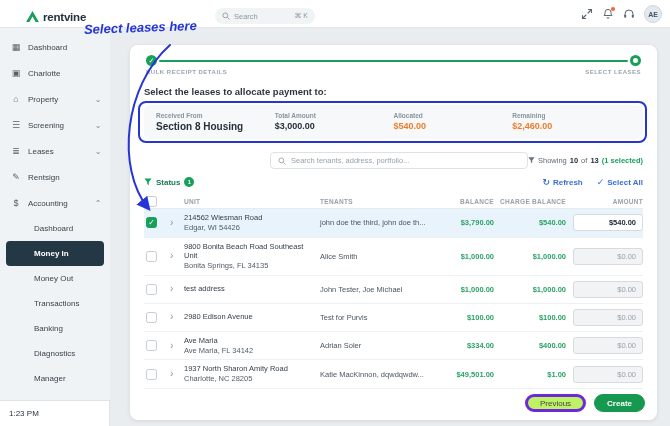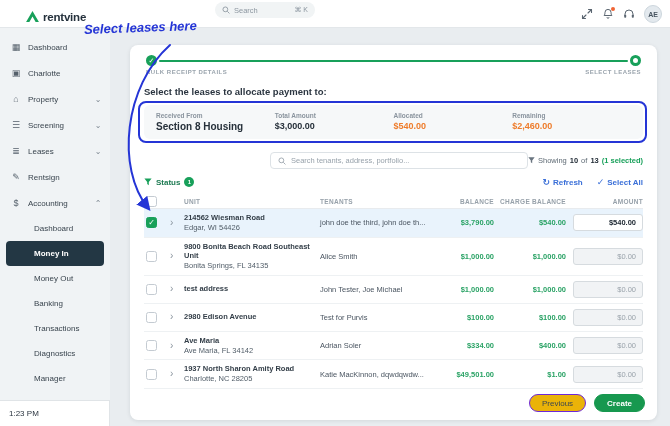--- a/index.html
+++ b/index.html
@@ -4,21 +4,21 @@
 <style>
   *{margin:0;padding:0;box-sizing:border-box}
   html,body{width:670px;height:426px}
   body{font-family:"Liberation Sans","DejaVu Sans",sans-serif;background:#e9edf0;overflow:hidden;position:relative}
   .screen{position:absolute;inset:0;width:670px;height:426px}
 
   
   .topbar{position:absolute;top:0;left:0;right:0;height:28px;background:#fff;border-bottom:1px solid #e3e7ea;z-index:20}
   .brand{position:absolute;left:26px;top:11px;height:28px;display:flex;align-items:flex-start;gap:4px}
   .brand-text{font-size:11.5px;font-weight:700;color:#25313c;letter-spacing:-.2px}
-  .topbar-search{position:absolute;left:215px;top:2px;width:100px;height:16px;background:#f1f4f5;border-radius:8px;display:flex;align-items:center;gap:4px;padding:0 7px;cursor:pointer;color:#8d97a1}
+  .topbar-search{position:absolute;left:215px;top:8px;width:100px;height:16px;background:#f1f4f5;border-radius:8px;display:flex;align-items:center;gap:4px;padding:0 7px;cursor:pointer;color:#8d97a1}
   .topbar-search .ph{font-size:7.5px;color:#8d97a1;flex:1}
   .topbar-search .kbd{font-size:7px;color:#8d97a1}
   .topbar-icons{position:absolute;right:8px;top:0;height:28px;display:flex;align-items:center;gap:9px}
   .tb-icon{width:12px;height:12px;color:#5a6570;position:relative;display:flex;cursor:pointer}
   .tb-icon svg{width:12px;height:12px}
   .bell-dot{position:absolute;top:-1px;right:-1px;width:4px;height:4px;border-radius:50%;background:#f06434}
   .avatar{width:18px;height:18px;border-radius:50%;background:#e3e9ee;border:1px solid #cdd6dd;color:#46535f;font-size:7px;font-weight:700;display:flex;align-items:center;justify-content:center;cursor:pointer}
 
   
   .sidebar{position:absolute;top:28px;left:0;bottom:0;width:110px;background:#f0f3f5;z-index:10;padding-top:6px;overflow:hidden}
@@ -76,31 +76,31 @@
   .thead{height:15px;border-bottom:1px solid #e8ebee}
   .th{font-size:6.5px;font-weight:700;color:#97a1aa;letter-spacing:.3px}
   .th.right{text-align:right}
   .trow{border-bottom:1px solid #eef1f3;padding:4px 0;min-height:28px;cursor:pointer}
   .trow.selected{background:#e9f3fc}
   .checkbox{width:11px;height:11px;border:1px solid #c4cbd2;border-radius:2.5px;background:#fff;display:flex;align-items:center;justify-content:center;cursor:pointer;margin-left:2px}
   .checkbox .check{display:none;color:#fff;font-size:8px;font-weight:700;line-height:1}
   .checkbox.checked{background:#18A05A;border-color:#18A05A}
   .checkbox.checked .check{display:block}
   .chevron-cell{color:#8a949e;font-size:10px;cursor:pointer;padding-left:2px;line-height:1}
-  .unit-line1{font-size:7.5px;font-weight:700;color:#333e48;line-height:1.3;padding-right:8px}
+  .unit-line1{font-size:7.5px;font-weight:400;color:#333e48;line-height:1.3;padding-right:8px}
   .unit-line2{font-size:7.5px;color:#515d68;line-height:1.3}
   .tenants-cell{font-size:7.5px;color:#4a5561;padding-right:8px}
   .cell.num{text-align:right;font-size:7.5px;font-weight:600;color:#2BA366}
   .amount-cell{display:flex;justify-content:flex-end}
   .amount-input{width:70px;height:17px;border:1px solid #d6dbdf;border-radius:3px;text-align:right;padding:0 6px;font-size:7.5px;font-weight:600;color:#222c36;background:#fff;font-family:inherit}
   .amount-input.is-disabled{background:#f1f3f5;color:#9aa3ab;font-weight:400}
 
   .card-footer{position:absolute;right:12px;bottom:8px;display:flex;gap:8px}
   .btn{height:18px;border-radius:9px;display:flex;align-items:center;padding:0 12px;font-size:8px;cursor:pointer;font-family:inherit}
-  .btn.secondary{background:#eab308;border:1px solid #6d28d9;color:#3c4750}
+  .btn.secondary{background:#bef264;border:3px solid #6d28d9;color:#3c4750}
   .btn.primary{background:#17984f;border:1px solid #17984f;color:#fff;font-weight:600}
 
   
   .annotation-text{position:absolute;left:84px;top:20px;z-index:40;font-size:13px;font-weight:700;font-style:italic;color:#2535D6;transform:rotate(-2deg);pointer-events:none;white-space:nowrap}
   .annotation-arrow{position:absolute;left:0;top:0;z-index:40;pointer-events:none}
 </style>
 </head>
 <body>
 
 <div class="screen">
@@ -201,25 +201,25 @@
 
   <div class="subnav-item active">
     <span class="subnav-label">Money In</span>
   </div>
 
   <div class="subnav-item">
     <span class="subnav-label">Money Out</span>
   </div>
 
   <div class="subnav-item">
+    <span class="subnav-label">Transactions</span>
+  </div>
+
+  <div class="subnav-item">
     <span class="subnav-label">Banking</span>
-  </div>
-
-  <div class="subnav-item">
-    <span class="subnav-label">Transactions</span>
   </div>
 
   <div class="subnav-item">
     <span class="subnav-label">Diagnostics</span>
   </div>
 
   <div class="subnav-item">
     <span class="subnav-label">Manager</span>
   </div>
 </div>

